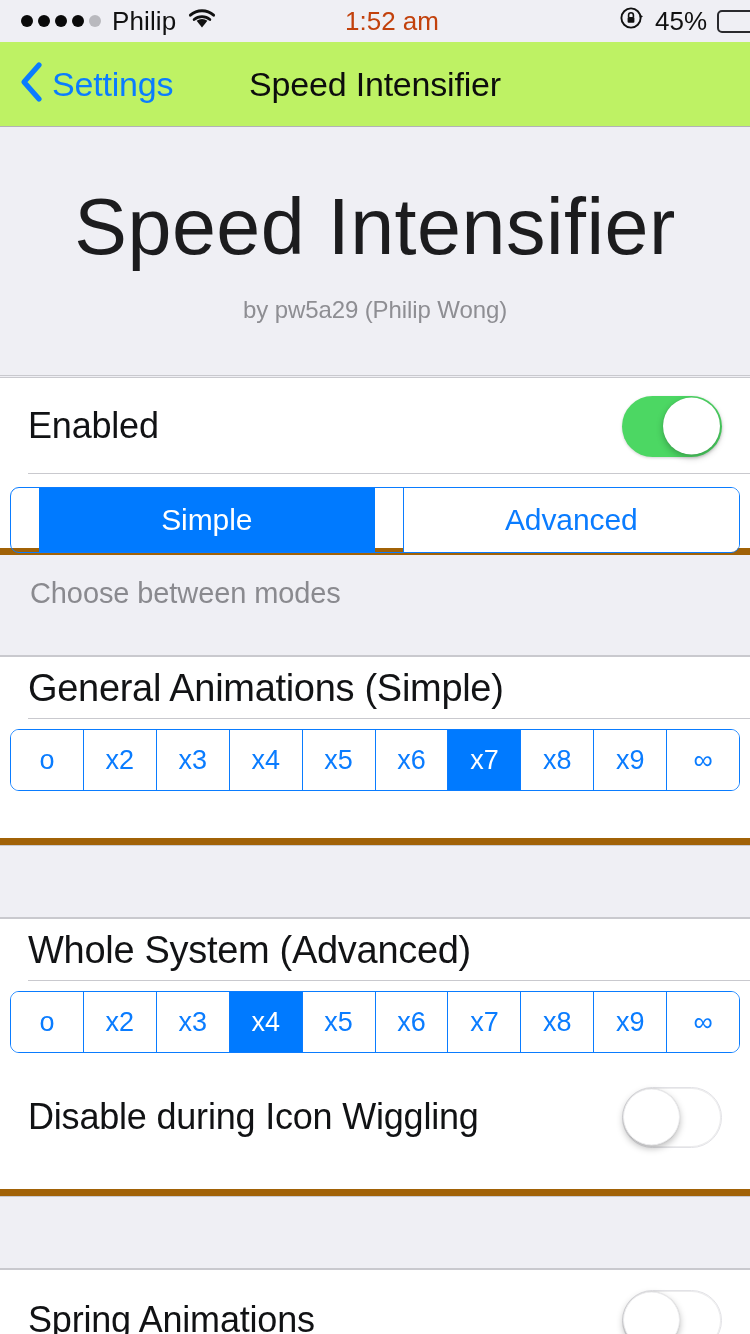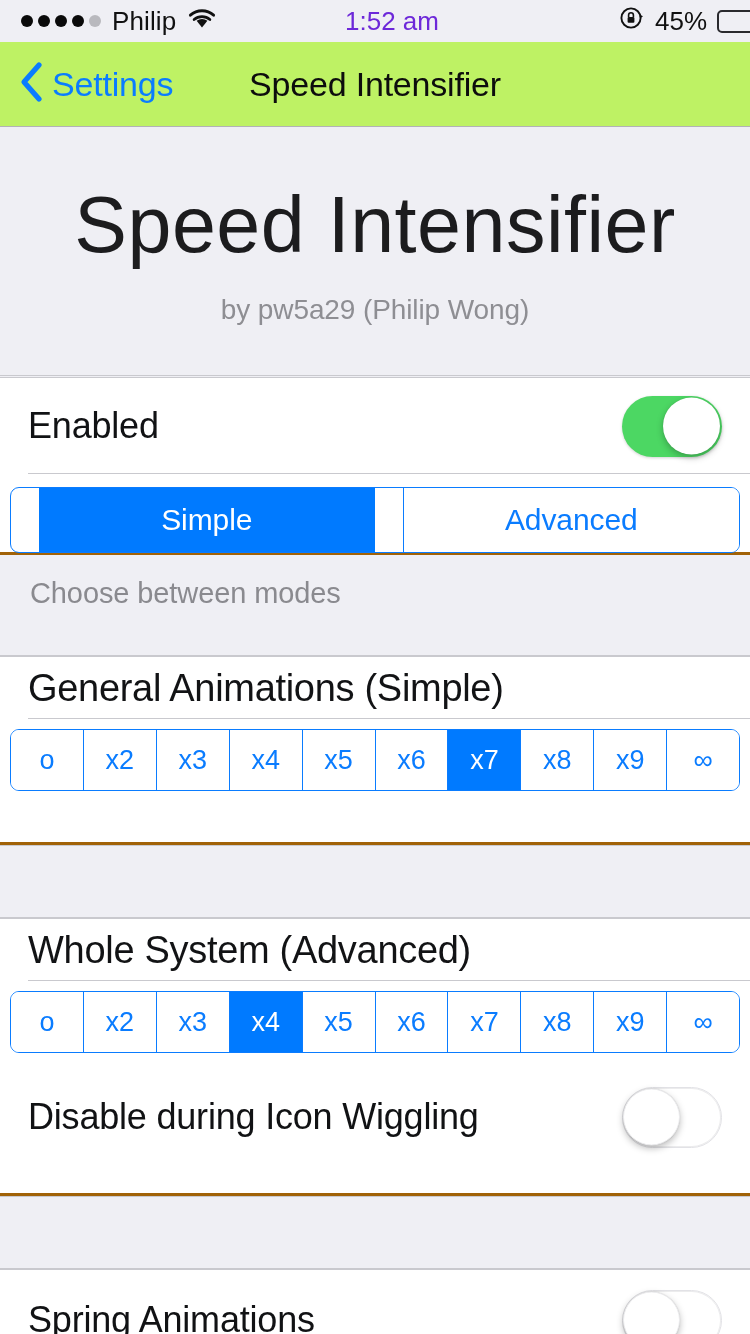--- a/index.html
+++ b/index.html
@@ -40,21 +40,21 @@
   .sig-dots { display: flex; align-items: center; gap: 5px; }
   .sig-dot {
     width: 12px; height: 12px; border-radius: 50%;
     background: #0a0a0a;
   }
   .sig-dot.empty { background: #b9b9be; }
 
   .carrier { font-size: 26px; letter-spacing: 0.1px; color: #111; }
 
   .wifi-ico { display: block; }
-  .clock { font-size: 26px; color: #6d28d9; }
+  .clock { font-size: 26px; color: #c2410c; }
   .batt-pct { font-size: 26px; color: #111; }
 
   .batt {
     position: relative;
     width: 46px; height: 23px;
     border: 2px solid #2a2a2e;
     border-radius: 5px;
     padding: 2px;
   }
   .batt::after {
@@ -119,33 +119,33 @@
   .hero-title {
     font-size: 79px;
     font-weight: 100;
     color: #1c1c1e;
     letter-spacing: 0.5px;
     line-height: 1.05;
     margin-top: 8px;
   }
   .hero-sub {
     margin-top: 28px;
-    font-size: 28px;
+    font-size: 24px;
     color: #8e8e93;
     letter-spacing: -0.1px;
   }
 
   
   .card {
     position: absolute;
     left: 0;
     width: 750px;
     background: #FFFFFF;
     border-top: 1px solid #c9c9ce;
-    border-bottom: 3px solid #a16207;
+    border-bottom: 7px solid #a16207;
   }
 
   .row {
     position: relative;
     display: flex;
     align-items: center;
     justify-content: space-between;
     padding: 0 28px;
     height: 100px;
   }

